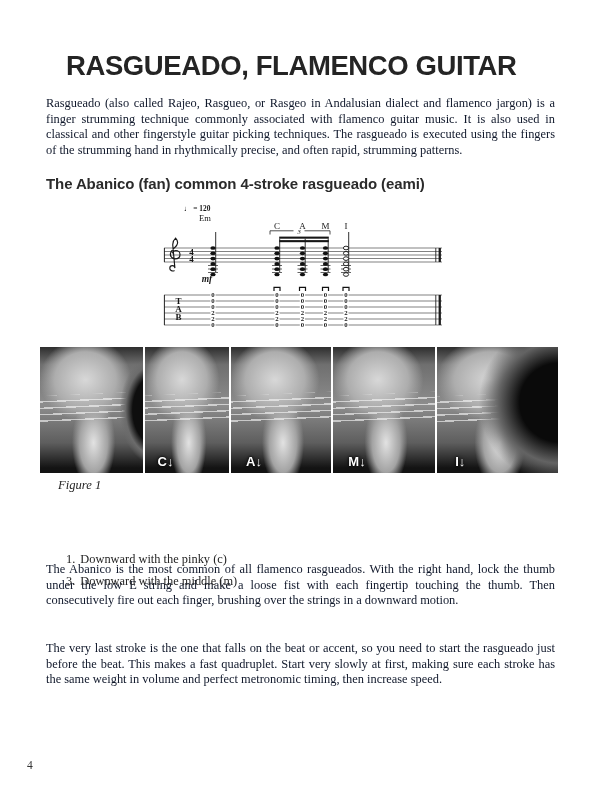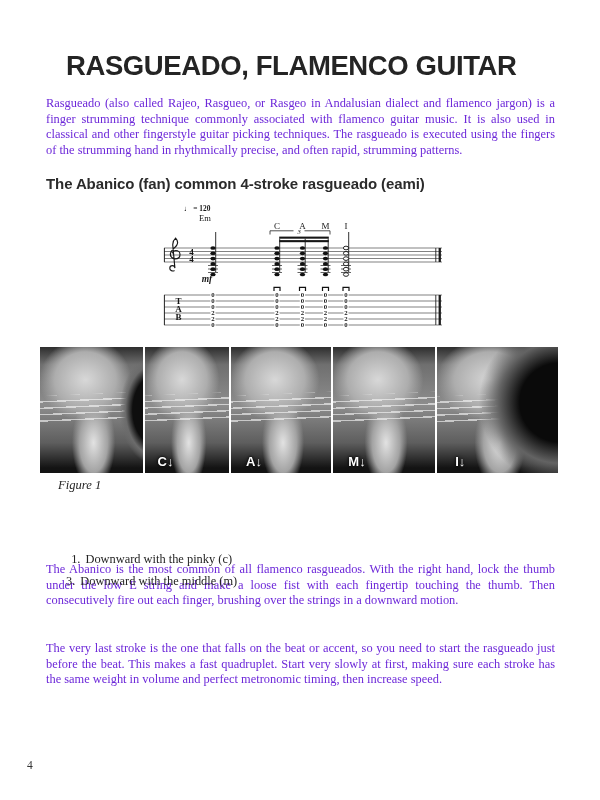--- a/index.html
+++ b/index.html
@@ -10,21 +10,21 @@
   }
   .page { position:absolute; inset:0; overflow:hidden; }
 
   h1.title {
     position:absolute; left:50px; top:36px; margin:16px; width:500px;
     font-family:"Liberation Sans", sans-serif; font-weight:700;
     font-size:27.5px; line-height:28px; letter-spacing:-0.4px; color:#242424;
   }
   .bodytext {
     position:absolute; left:46px; width:509px; margin:0;
-    font-size:12.4px; line-height:15.6px; text-align:justify; color:#6d28d9;
+    font-size:12.4px; line-height:15.6px; text-align:justify; color:#0f172a;
   }
   .intro  { top:96px; }
   .para2  { top:522px;margin-top:40px; }
   .para3  { top:641px; }
 
   h2.section {
     position:absolute; left:46px; top:175px; margin:0;
     font-family:"Liberation Sans", sans-serif; font-weight:700;
     font-size:15px; color:#2b2b2b; letter-spacing:-0.1px;
   }
@@ -70,21 +70,21 @@
     font-weight:700; font-size:13px; text-shadow:0 0 4px #000, 0 0 2px #000;
   }
 
   .caption {
     position:absolute; left:58px; top:478px;
     font-style:italic; font-size:12.6px; color:#242424;
   }
 
   ol.strokes {
     position:absolute; left:66px; top:552px; margin:0; padding:0;
-    list-style:none; font-size:12.4px; color:#242424;text-align:center;
+    list-style:none; font-size:12.4px; color:#242424;
   }
   ol.strokes li { margin-bottom:7.2px; line-height:15px; }
   ol.strokes .num { margin-right:5px; }
 
   .pageno { position:absolute; left:27px; top:759px; font-size:11.5px; color:#333; }
 
   svg text { font-family:"Liberation Serif", serif; fill:#161616; }
 </style>
 </head>
 <body>

